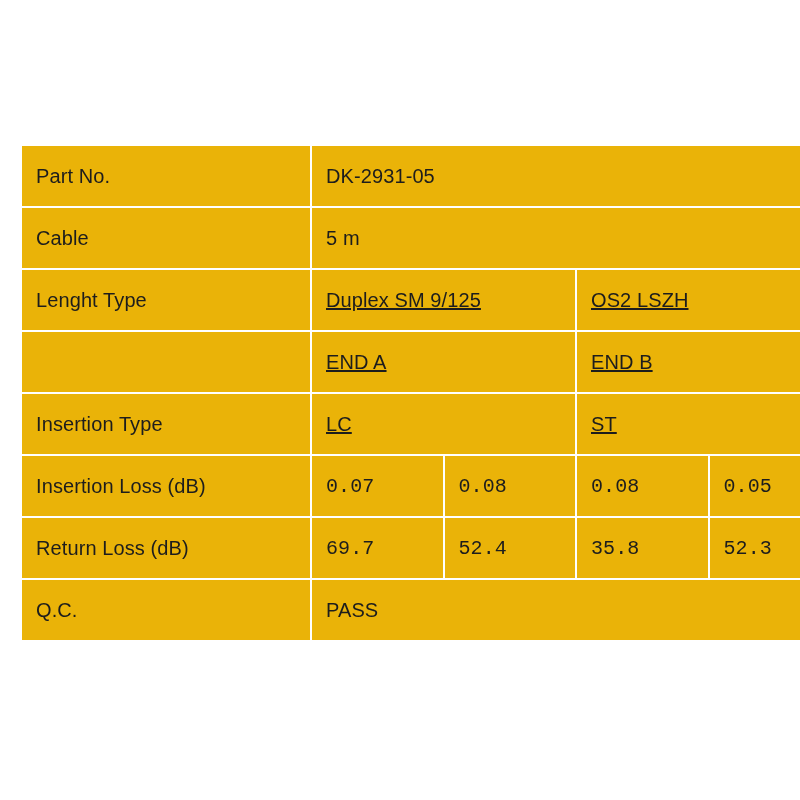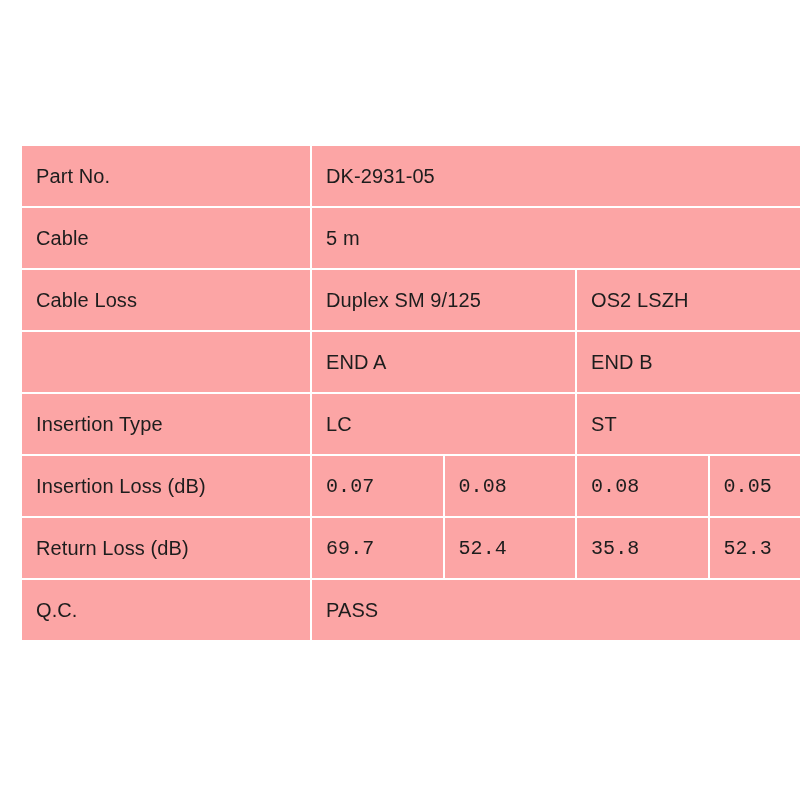--- a/index.html
+++ b/index.html
@@ -23,61 +23,62 @@
   .spec-table {
     position: absolute;
     left: 20px;
     top: 144px;
     width: 760px;
     border-collapse: separate;
     border-spacing: 2px 2px;
     table-layout: fixed;
   }
   .spec-table td {
-    background: #fca5a5;
+    background: #eab308;
     padding: 0 14px;
     height: 60px;
     font-size: 20px;
     font-weight: 400;
     color: #1d1d1d;
     vertical-align: middle;
     letter-spacing: 0.1px;
     white-space: nowrap;
     overflow: hidden;
   }
   .label-cell {
     width: 260px;
   }
   .quarter {
     width: 130px;
     font-family: Liberation Mono, monospace;
   }
   .half {
     width: 260px;
+    text-decoration: underline;
   }
   .wide3 {
     width: 500px;
   }
 </style>
 </head>
 <body>
 
 <div class="sheet">
   <table class="spec-table">
     <tbody>
       <tr>
         <td class="label-cell">Part No.</td>
         <td class="wide3" colspan="4">DK-2931-05</td>
       </tr>
       <tr>
         <td class="label-cell">Cable</td>
         <td class="wide3" colspan="4">5 m</td>
       </tr>
       <tr>
-        <td class="label-cell">Cable Loss</td>
+        <td class="label-cell">Lenght Type</td>
         <td class="half" colspan="2">Duplex SM 9/125</td>
         <td class="half" colspan="2">OS2 LSZH</td>
       </tr>
       <tr>
         <td class="label-cell"></td>
         <td class="half" colspan="2">END A</td>
         <td class="half" colspan="2">END B</td>
       </tr>
       <tr>
         <td class="label-cell">Insertion Type</td>

